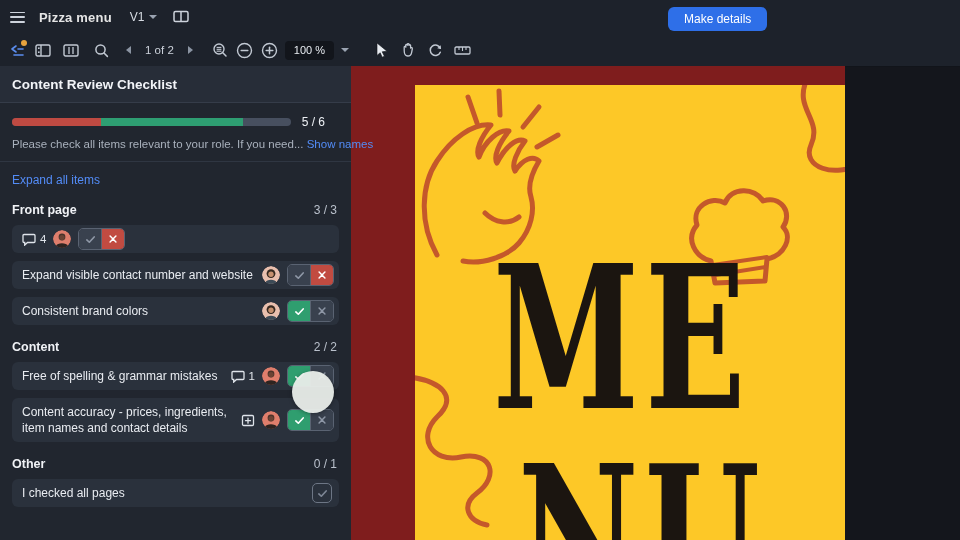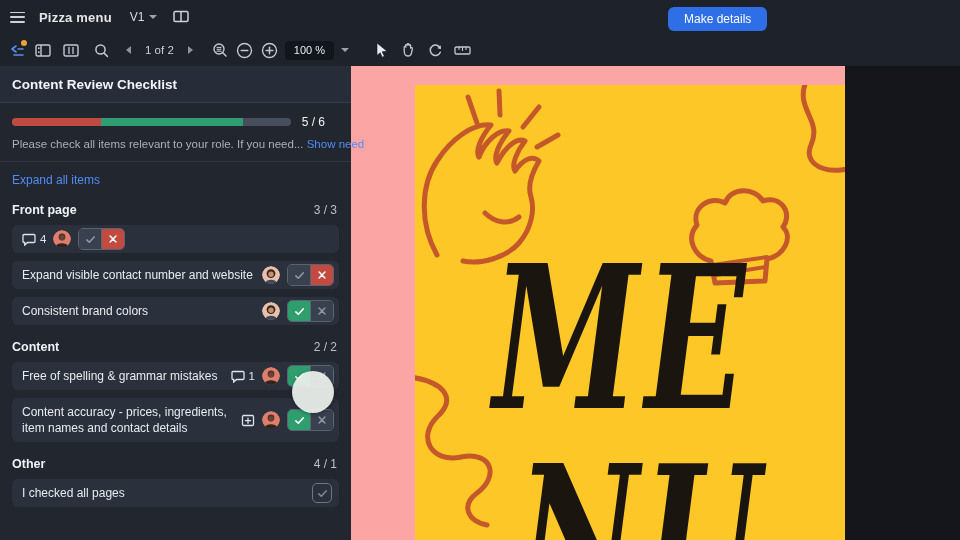--- a/index.html
+++ b/index.html
@@ -28,21 +28,21 @@
   .tb-ic{width:22px;height:22px;display:flex;align-items:center;justify-content:center;cursor:pointer;position:relative;flex:none;}
   .tb-ic svg{display:block;}
   .notif-dot{position:absolute;top:1px;right:1px;width:6px;height:6px;border-radius:50%;background:#e8a33d;}
   .pager{display:flex;align-items:center;gap:14px;margin-left:14px;color:#ccd2db;font-size:11.5px;}
   .tri-left{width:0;height:0;border-top:4px solid transparent;border-bottom:4px solid transparent;border-right:5px solid #8b94a2;cursor:pointer;}
   .tri-right{width:0;height:0;border-top:4px solid transparent;border-bottom:4px solid transparent;border-left:5px solid #8b94a2;cursor:pointer;}
   .zoom-box{margin-left:4px;height:19px;background:#12151b;border-radius:4px;color:#e6eaef;font-size:11px;display:flex;align-items:center;padding:0 9px;cursor:pointer;}
   .zoom-caret{margin-left:7px;cursor:pointer;}
   .tb-gap{width:12px;flex:none;}
   
-  .canvas{position:absolute;left:351px;top:66px;width:494px;height:474px;background:#fca5a5;overflow:hidden;font-style:italic;}
+  .canvas{position:absolute;left:351px;top:66px;width:494px;height:474px;background:#7f1d1d;overflow:hidden;}
   .poster{position:absolute;background:#fdc827;overflow:hidden;}
   .poster-1{left:64px;top:19px;width:460px;height:455px;}
   .poster-2{left:564px;top:19px;width:45px;height:455px;}
   .poster svg{position:absolute;left:0;top:0;}
   .menu-word{
     position:absolute;color:#1b1510;font-family:"DejaVu Serif", serif;font-weight:bold;
     font-size:132px;letter-spacing:6px;line-height:1;transform:scaleY(1.5);transform-origin:top left;white-space:nowrap;
   }
   .menu-line1{left:78px;top:155px;}
   .menu-line2{left:103px;top:355px;}
@@ -247,21 +247,21 @@
   <div class="panel-body">
     <div class="progress-row">
       <div class="progress-track">
         <div class="seg seg-rejected" style="width:32%"></div>
         <div class="seg seg-approved" style="width:51%"></div>
       </div>
       <span class="progress-count">5 / 6</span>
     </div>
     <div class="desc-row">
       <span>Please check all items relevant to your role. If you need...</span>
-      <span class="link">Show need</span>
+      <span class="link">Show names</span>
     </div>
     <div class="divider"></div>
     <span class="link expand-link">Expand all items</span>
 
     
     <div class="section-head">
       <span class="section-name">Front page</span>
       <span class="section-count">3 / 3</span>
     </div>
     <div class="item-row">
@@ -399,21 +399,21 @@
                 <path d="M2.5 2.5 L9.5 9.5 M9.5 2.5 L2.5 9.5" stroke="#8e97a6" stroke-width="1.8" stroke-linecap="round"></path>
               </svg>
             </span>
         </span>
       </span>
     </div>
 
     
     <div class="section-head">
       <span class="section-name">Other</span>
-      <span class="section-count">4 / 1</span>
+      <span class="section-count">0 / 1</span>
     </div>
     <div class="item-row">
       <span class="item-label">I checked all pages</span>
       <span class="right-cluster">
         <span class="checkbox">
           <svg width="11" height="11" viewBox="0 0 12 12">
               <path d="M2 6.5 L4.7 9 L10 3.2" fill="none" stroke="#7d8695" stroke-width="1.8" stroke-linecap="round" stroke-linejoin="round"></path>
             </svg>
         </span>
       </span>

